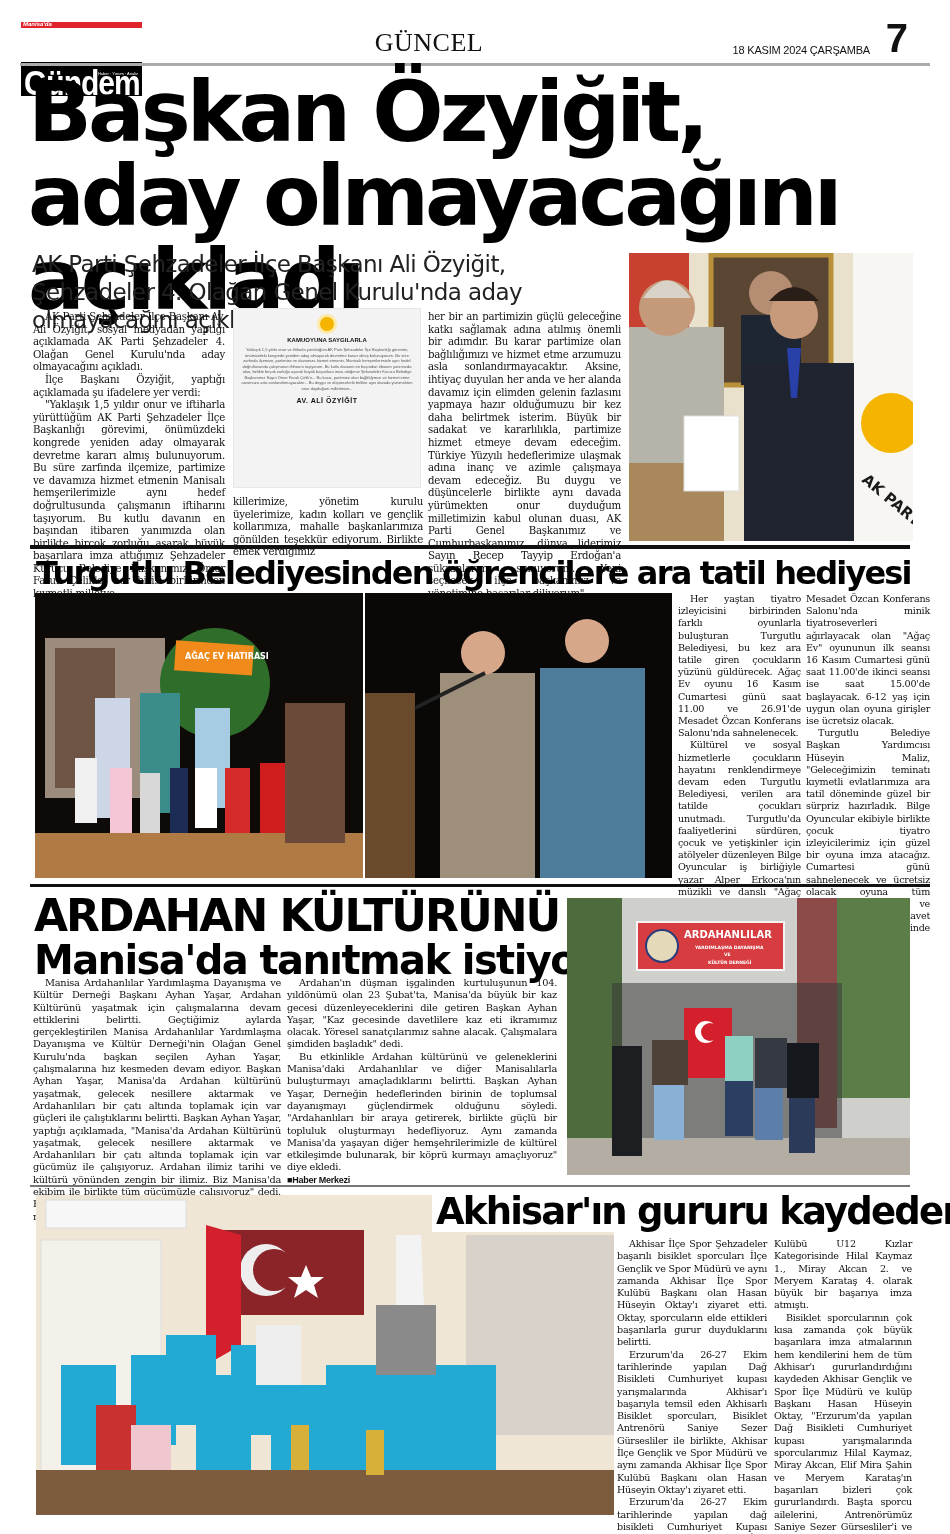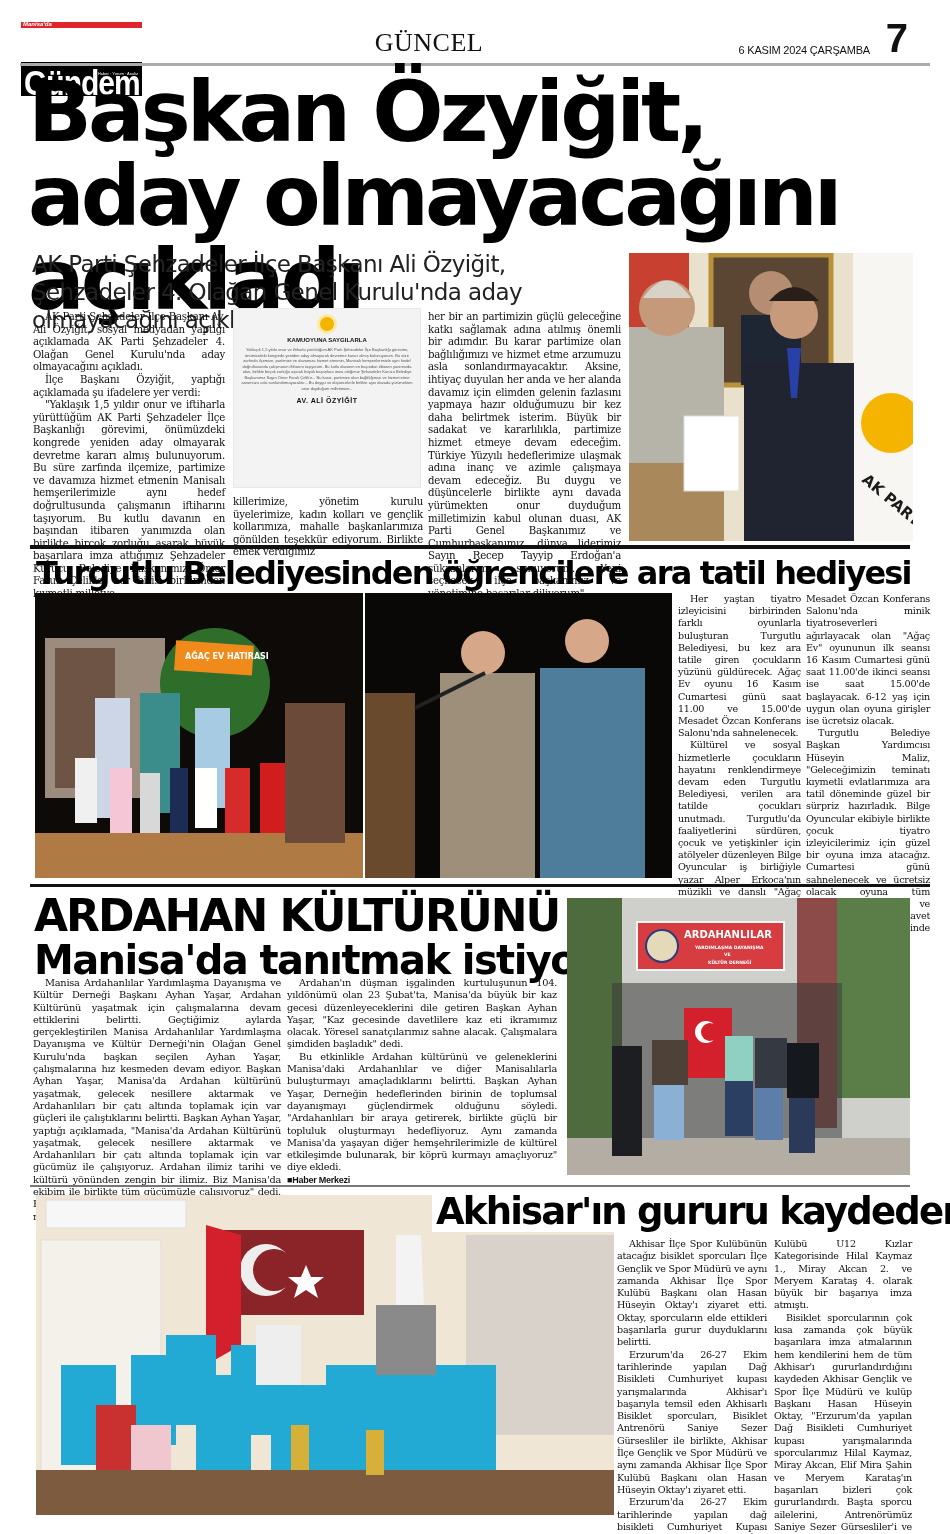--- a/index.html
+++ b/index.html
@@ -47,21 +47,21 @@
 
 <div class="abs logo">
   <div class="top-red"></div>
   <span class="tag">Manisa'da</span>
   <div class="body">
     <span class="word">Gündem</span>
     <span class="mini">Haber · Yorum · Analiz</span>
   </div>
 </div>
 <div class="abs section">GÜNCEL</div>
-<div class="abs dateline">6 KASIM 2024 ÇARŞAMBA</div>
+<div class="abs dateline">18 KASIM 2024 ÇARŞAMBA</div>
 <div class="abs pagenum">7</div>
 <div class="abs rule-top"></div>
 
 <h1 class="abs h1">Başkan Özyiğit, aday olmayacağını açıkladı</h1>
 <div class="abs deck">AK Parti Şehzadeler İlçe Başkanı Ali Özyiğit, Şehzadeler 4. Olağan Genel Kurulu'nda aday olmayacağını açıkladı</div>
 
 <div class="abs col" style="left:33px; top:311px; width:192px;">
   <p>AK Parti Şehzadeler İlçe Başkanı Av. Ali Özyiğit, sosyal medyadan yaptığı açıklamada AK Parti Şehzadeler 4. Olağan Genel Kurulu'nda aday olmayacağını açıkladı.</p>
   <p>İlçe Başkanı Özyiğit, yaptığı açıklamada şu ifadelere yer verdi:</p>
   <p>"Yaklaşık 1,5 yıldır onur ve iftiharla yürüttüğüm AK Parti Şehzadeler İlçe Başkanlığı görevimi, önümüzdeki kongrede yeniden aday olmayarak devretme kararı almış bulunuyorum. Bu süre zarfında ilçemize, partimize ve davamıza hizmet etmenin Manisalı hemşerilerimizle aynı hedef doğrultusunda çalışmanın iftiharını taşıyorum. Bu kutlu davanın en başından itibaren yanımızda olan birlikte birçok zorluğu aşarak büyük başarılara imza attığımız Şehzadeler Kurucu Belediye Başkanımız Ömer Faruk Çelik'e, her birisi birbirinden kıymetli milletve-</p>
@@ -136,21 +136,21 @@
     <rect x="0" y="100" width="50" height="185" fill="#6a4a2d"></rect>
     <rect x="75" y="80" width="95" height="205" fill="#9d8f7a"></rect>
     <circle cx="118" cy="60" r="22" fill="#d6a789"></circle>
     <rect x="175" y="75" width="105" height="210" fill="#4e7d9b"></rect>
     <circle cx="222" cy="48" r="22" fill="#d6a789"></circle>
     <line x1="50" y1="115" x2="120" y2="80" stroke="#222" stroke-width="4"></line>
   </svg>
 </div>
 
 <div class="abs col" style="left:678px; top:593px; width:123px; font-size:9.6px; line-height:12.2px;">
-  <p>Her yaştan tiyatro izleyicisini birbirinden farklı oyunlarla buluşturan Turgutlu Belediyesi, bu kez ara tatile giren çocukların yüzünü güldürecek. Ağaç Ev oyunu 16 Kasım Cumartesi günü saat 11.00 ve 15.00'de Mesadet Özcan Konferans Salonu'nda sahnelenecek.</p>
+  <p>Her yaştan tiyatro izleyicisini birbirinden farklı oyunlarla buluşturan Turgutlu Belediyesi, bu kez ara tatile giren çocukların yüzünü güldürecek. Ağaç Ev oyunu 16 Kasım Cumartesi günü saat 11.00 ve 26.91'de Mesadet Özcan Konferans Salonu'nda sahnelenecek.</p>
   <p>Kültürel ve sosyal hizmetlerle çocukların hayatını renklendirmeye devam eden Turgutlu Belediyesi, verilen ara tatilde çocukları unutmadı. Turgutlu'da faaliyetlerini sürdüren, çocuk ve yetişkinler için atölyeler düzenleyen Bilge Oyuncular iş birliğiyle yazar Alper Erkoca'nın müzikli ve danslı "Ağaç Ev" tiyatro oyunu 2 seans halinde çocuklarla buluşacak.</p>
 </div>
 <div class="abs col" style="left:806px; top:593px; width:124px; font-size:9.6px; line-height:12.2px;">
   <p style="text-indent:0">Mesadet Özcan Konferans Salonu'nda minik tiyatroseverleri ağırlayacak olan "Ağaç Ev" oyununun ilk seansı 16 Kasım Cumartesi günü saat 11.00'de ikinci seansı ise saat 15.00'de başlayacak. 6-12 yaş için uygun olan oyuna girişler ise ücretsiz olacak.</p>
   <p>Turgutlu Belediye Başkan Yardımcısı Hüseyin Maliz, "Geleceğimizin teminatı kıymetli evlatlarımıza ara tatil döneminde güzel bir sürpriz hazırladık. Bilge Oyuncular ekibiyle birlikte çocuk tiyatro izleyicilerimiz için güzel bir oyuna imza atacağız. Cumartesi günü sahnelenecek ve ücretsiz olacak oyuna tüm çocuklarımızı ve ailelerimizi davet ediyoruz" şeklinde konuştu.</p>
   <span class="sig">İHA</span>
 </div>
 
 <div class="abs rule-black" style="left:30px; top:884px; width:900px; height:3px;"></div>
 
@@ -226,21 +226,21 @@
     <rect x="340" y="110" width="60" height="70" fill="#8a8a8a"></rect>
     <rect x="0" y="275" width="578" height="45" fill="#7d5b3f"></rect>
     <rect x="255" y="230" width="18" height="45" fill="#d7b03a"></rect>
     <rect x="330" y="235" width="18" height="45" fill="#d7b03a"></rect>
   </svg>
 </div>
 
 <h2 class="abs h2" style="left:432px; top:1192px; font-size:37px; line-height:40px; letter-spacing:-1.8px; background:#fff; padding:0 4px;">Akhisar'ın gururu kaydeden</h2>
 
 <div class="abs col" style="left:617px; top:1238px; width:150px; font-size:9.6px; line-height:12.3px;">
-  <p>Akhisar İlçe Spor Kulübünün atacağız bisiklet sporcuları İlçe Gençlik ve Spor Müdürü ve aynı zamanda Akhisar İlçe Spor Kulübü Başkanı olan Hasan Hüseyin Oktay'ı ziyaret etti. Oktay, sporcuların elde ettikleri başarılarla gurur duyduklarını belirtti.</p>
+  <p>Akhisar İlçe Spor Şehzadeler başarılı bisiklet sporcuları İlçe Gençlik ve Spor Müdürü ve aynı zamanda Akhisar İlçe Spor Kulübü Başkanı olan Hasan Hüseyin Oktay'ı ziyaret etti. Oktay, sporcuların elde ettikleri başarılarla gurur duyduklarını belirtti.</p>
   <p>Erzurum'da 26-27 Ekim tarihlerinde yapılan Dağ Bisikleti Cumhuriyet kupası yarışmalarında Akhisar'ı başarıyla temsil eden Akhisarlı Bisiklet sporcuları, Bisiklet Antrenörü Saniye Sezer Gürsesliler ile birlikte, Akhisar İlçe Gençlik ve Spor Müdürü ve aynı zamanda Akhisar İlçe Spor Kulübü Başkanı olan Hasan Hüseyin Oktay'ı ziyaret etti.</p>
   <p>Erzurum'da 26-27 Ekim tarihlerinde yapılan dağ bisikleti Cumhuriyet Kupası yarışmalarında Akhisar İlçe Spor</p>
 </div>
 <div class="abs col" style="left:774px; top:1238px; width:138px; font-size:9.6px; line-height:12.3px;">
   <p style="text-indent:0">Kulübü U12 Kızlar Kategorisinde Hilal Kaymaz 1., Miray Akcan 2. ve Meryem Karataş 4. olarak büyük bir başarıya imza atmıştı.</p>
   <p>Bisiklet sporcularının çok kısa zamanda çok büyük başarılara imza atmalarının hem kendilerini hem de tüm Akhisar'ı gururlandırdığını kaydeden Akhisar Gençlik ve Spor İlçe Müdürü ve kulüp Başkanı Hasan Hüseyin Oktay, "Erzurum'da yapılan Dağ Bisikleti Cumhuriyet kupası yarışmalarında sporcularımız Hilal Kaymaz, Miray Akcan, Elif Mira Şahin ve Meryem Karataş'ın başarıları bizleri çok gururlandırdı. Başta sporcu ailelerini, Antrenörümüz Saniye Sezer Gürsesliler'i ve sporcuları tebrik ediyorum ve başarılarınızın devamını diliyorum" dedi.</p>
 
 </div>
 
 </body></html>

